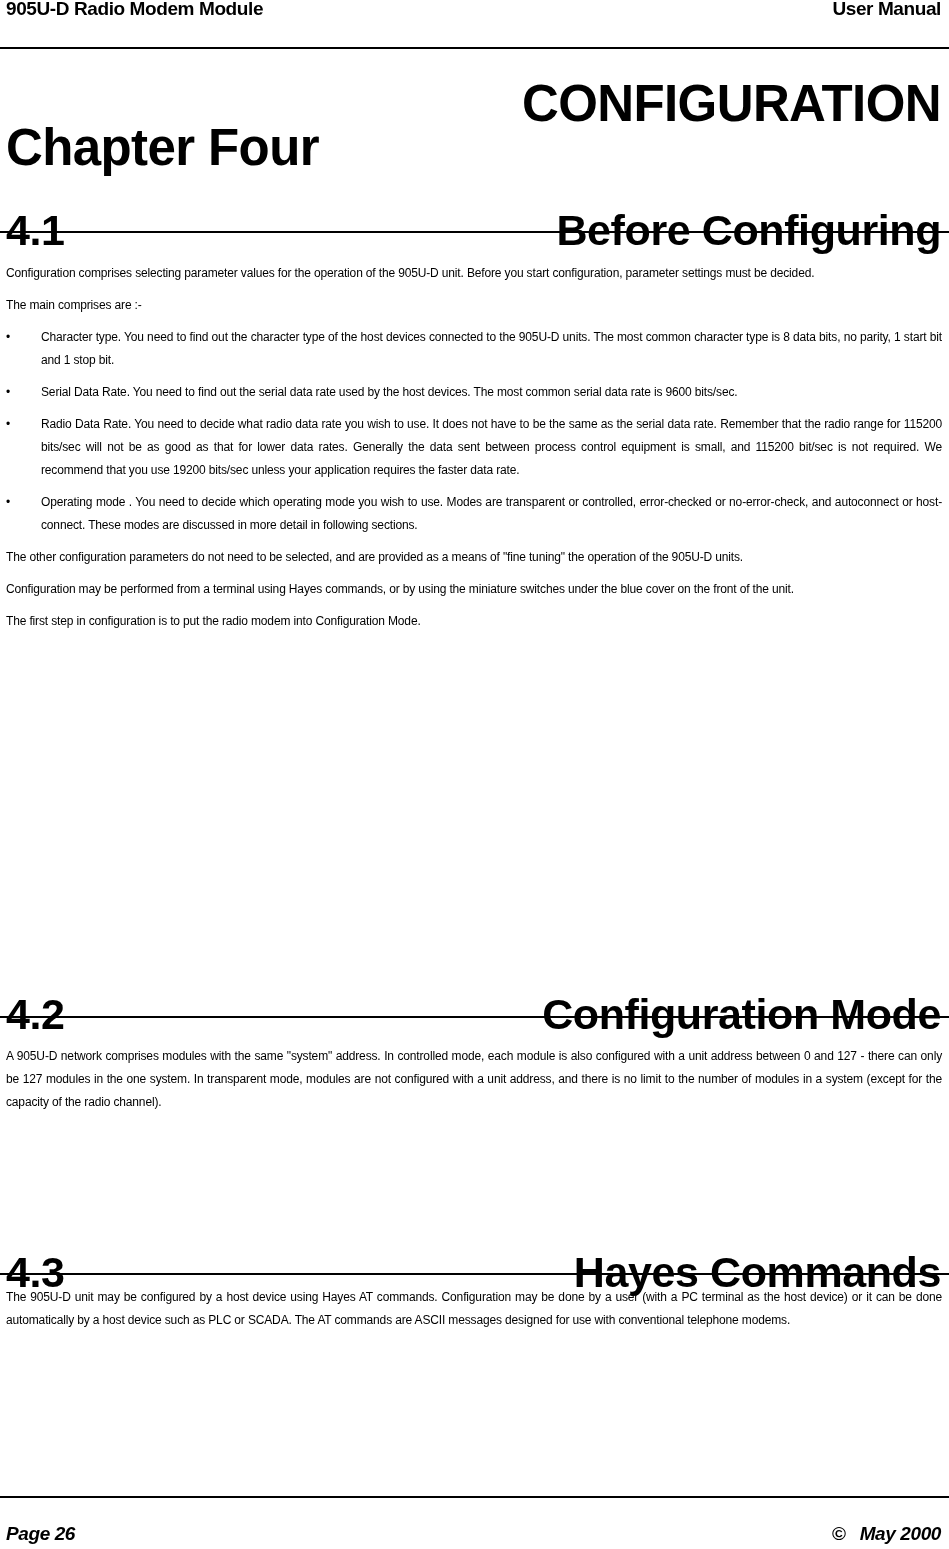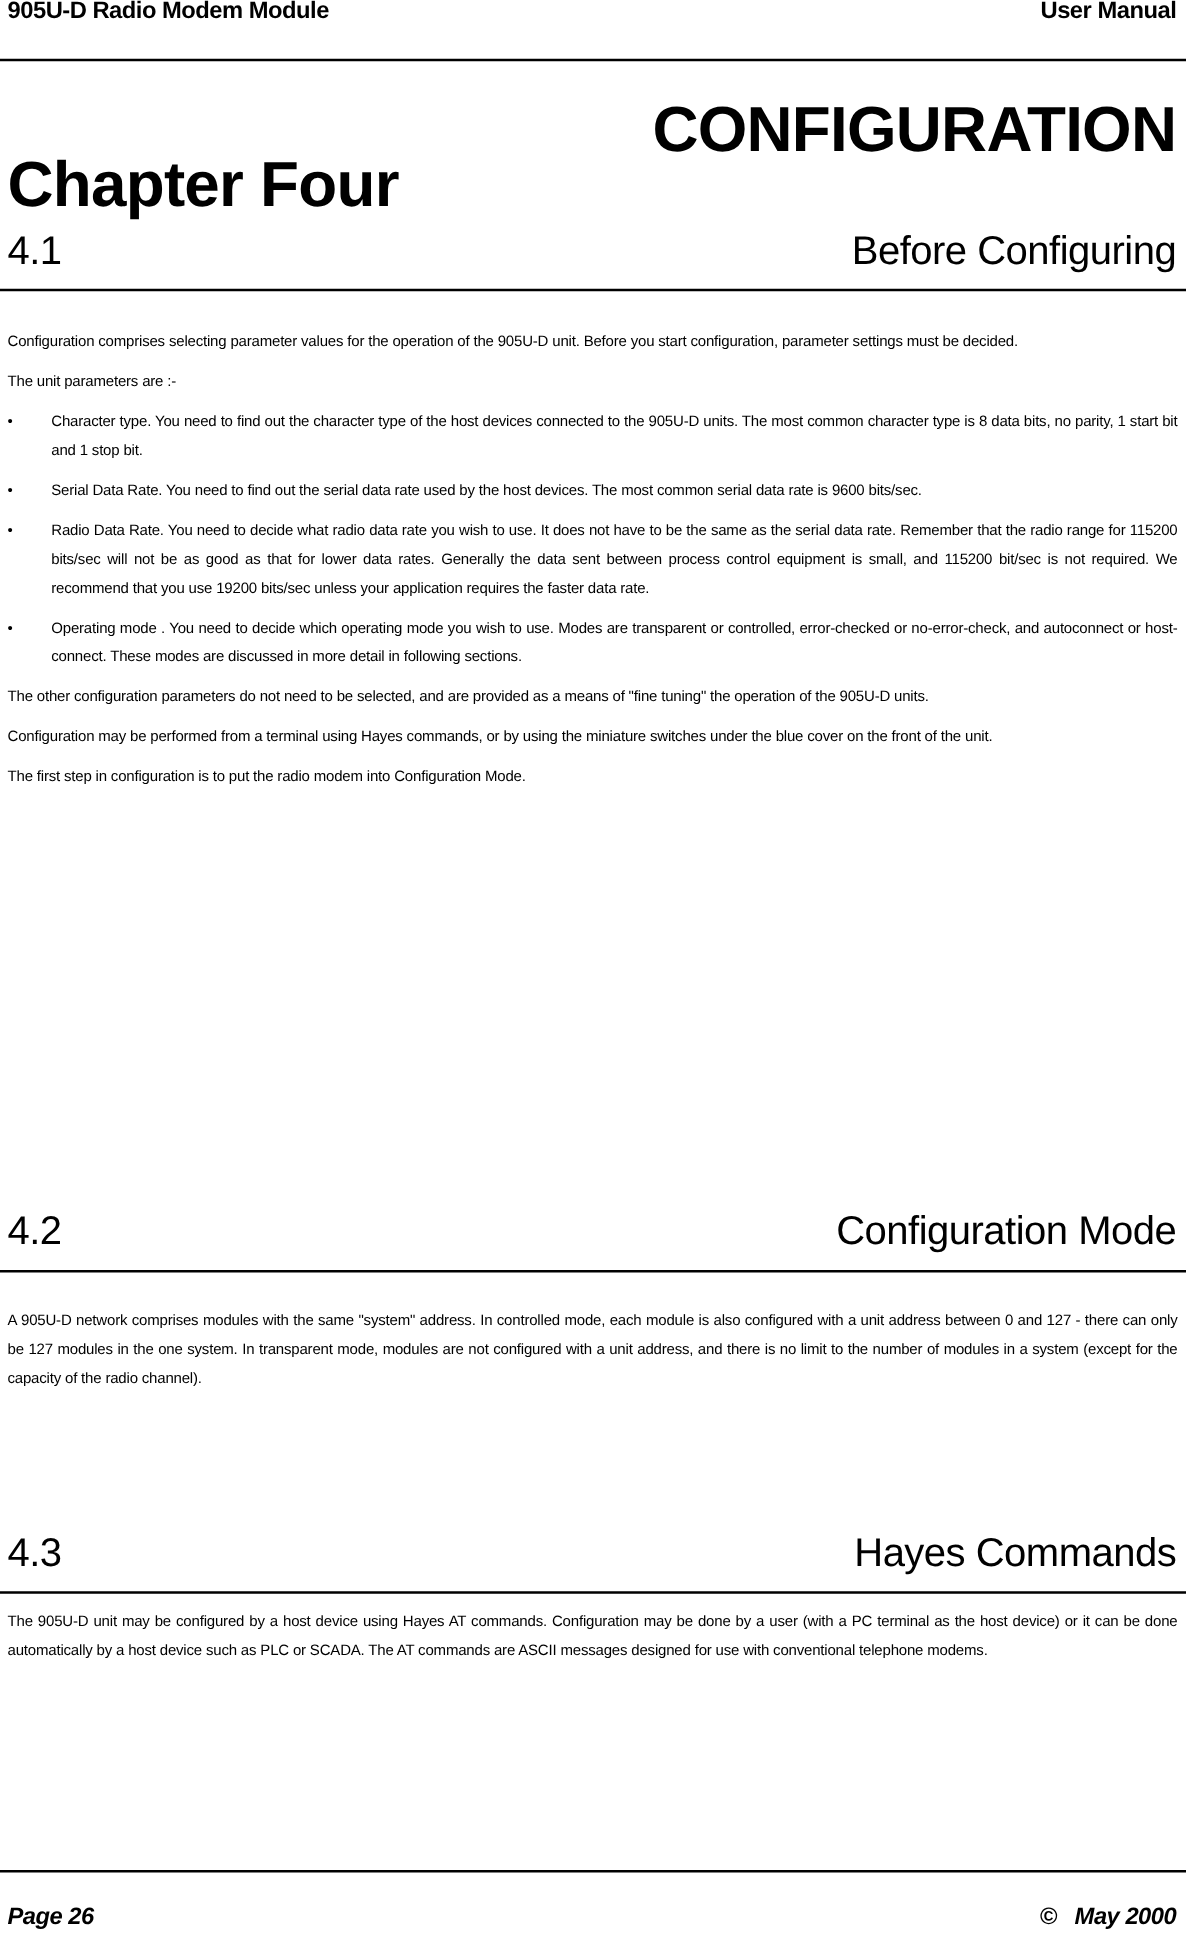--- a/index.html
+++ b/index.html
@@ -45,24 +45,25 @@
       line-height: 60px;
       letter-spacing: -0.6px;
     }
     .chapter .left { position: absolute; left: 2px; top: 0; margin-top: 44px; }
     .chapter .right { position: absolute; right: 0; top: 0; }
     .section-heading {
       position: absolute;
       left: 4px;
       right: 8px;
       height: 40px;
-      font-weight: normal;
-      font-size: 32px;
+      font-weight: bold;
+      font-size: 43px;
       line-height: 40px;
       letter-spacing: -0.4px;
+      margin-top: 30px;
     }
     .section-heading .num { position: absolute; left: 2px; top: 0; }
     .section-heading .title { position: absolute; right: 0; top: 0; }
     .body-block {
       position: absolute;
       left: 6px;
       width: 936px;
       font-size: 12px;
       line-height: 23px;
       letter-spacing: -0.15px;
@@ -120,21 +121,21 @@
 </div>
 
 <div class="section-heading" style="top:180px;">
   <span class="num">4.1</span>
   <span class="title">Before Configuring</span>
 </div>
 <div class="rule" style="top:231px;height:1.5px;"></div>
 
 <div class="body-block" style="top:262px;">
   <p>Configuration comprises selecting parameter values for the operation of the  905U-D unit. Before you start configuration,  parameter settings must be decided.</p>
-  <p>The unit parameters are :-</p>
+  <p>The main comprises are :-</p>
   <ul class="bullets">
     <li>
       <span class="bullet">•</span>
       <span>Character type.  You need to find out the character type of the host devices connected to the 905U-D units.  The most common character type is 8 data bits,  no parity,  1 start bit and 1 stop bit.</span>
     </li>
     <li>
       <span class="bullet">•</span>
       <span>Serial Data Rate.  You need to find out the serial data rate used by the host devices.  The most common serial data rate is 9600 bits/sec.</span>
     </li>
     <li>

